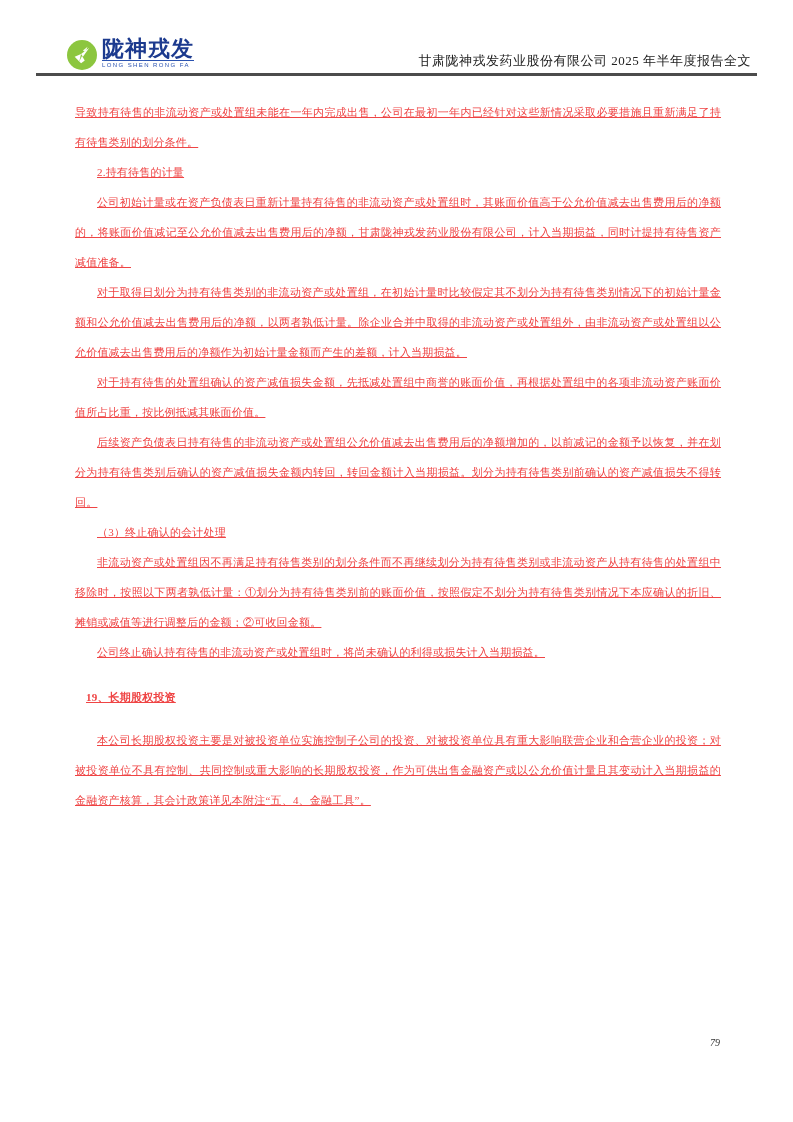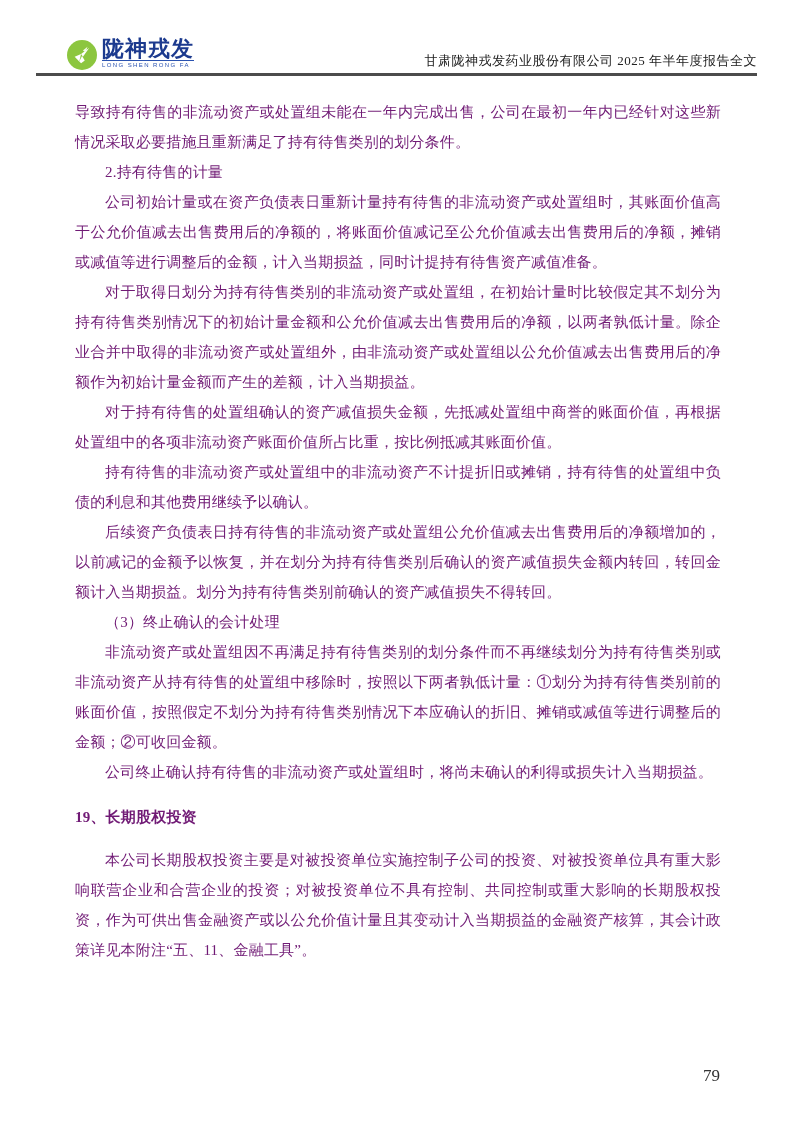--- a/index.html
+++ b/index.html
@@ -60,61 +60,64 @@
     color: #2a52b0;
     letter-spacing: 1.4px;
     line-height: 7px;
     border-top: 1px solid #2a52b0;
     padding-top: 1px;
     font-family: "Liberation Sans", sans-serif;
     white-space: nowrap;
   }
   .report-title {
     position: absolute;
-    right: 0;
+    right: 6px;
     top: 12px;
     font-size: 13px;
     color: #222222;
     letter-spacing: 0.5px;
   }
 
   
   .document-body {
     position: absolute;
     left: 75px;
     top: 97px;
     width: 646px;
   }
   .document-body p, .document-body h2 {
-    font-size: 15px;
+    font-size: 11px;
     line-height: 30px;
     text-align: justify;
-    color: #701a75;
+    color: #ef4444;
     letter-spacing: 0.2px;
+    text-decoration: underline;
   }
   .blk-p        { text-indent: 2em; }
   .blk-p_cont   { text-indent: 0; }
   .blk-sub      { text-indent: 2em; text-align: left; }
   .blk-h2 {
     font-size: 14.5px;
     font-weight: bold;
     text-indent: 0;
     text-align: left;
     margin-top: 15px;
     margin-bottom: 13px;
     color: #111111;
+    margin-left: 11px;
   }
 
   
   .page-number {
     position: absolute;
-    top: 1066px;
+    top: 1037px;
     right: 73px;
-    font-size: 17px;
+    font-size: 10px;
     color: #333333;
+    font-style: italic;
   }
 </style>
 </head>
 <body>
 
 <div class="page-header">
   <div class="logo">
     <div class="logo-mark">
       <svg width="22" height="22" viewBox="0 0 24 24">
         <polygon points="4,14 11,11 9,19" fill="#ffffff"></polygon>
@@ -128,25 +131,24 @@
       <span class="brand-en">LONG SHEN RONG FA</span>
     </div>
   </div>
   <div class="report-title">甘肃陇神戎发药业股份有限公司 2025 年半年度报告全文</div>
   <div class="header-rule"></div>
 </div>
 
 <div class="document-body">
     <p class="blk-p_cont">导致持有待售的非流动资产或处置组未能在一年内完成出售，公司在最初一年内已经针对这些新情况采取必要措施且重新满足了持有待售类别的划分条件。</p>
     <p class="blk-sub">2.持有待售的计量</p>
-    <p class="blk-p">公司初始计量或在资产负债表日重新计量持有待售的非流动资产或处置组时，其账面价值高于公允价值减去出售费用后的净额的，将账面价值减记至公允价值减去出售费用后的净额，摊销或减值等进行调整后的金额，计入当期损益，同时计提持有待售资产减值准备。</p>
+    <p class="blk-p">公司初始计量或在资产负债表日重新计量持有待售的非流动资产或处置组时，其账面价值高于公允价值减去出售费用后的净额的，将账面价值减记至公允价值减去出售费用后的净额，甘肃陇神戎发药业股份有限公司，计入当期损益，同时计提持有待售资产减值准备。</p>
     <p class="blk-p">对于取得日划分为持有待售类别的非流动资产或处置组，在初始计量时比较假定其不划分为持有待售类别情况下的初始计量金额和公允价值减去出售费用后的净额，以两者孰低计量。除企业合并中取得的非流动资产或处置组外，由非流动资产或处置组以公允价值减去出售费用后的净额作为初始计量金额而产生的差额，计入当期损益。</p>
     <p class="blk-p">对于持有待售的处置组确认的资产减值损失金额，先抵减处置组中商誉的账面价值，再根据处置组中的各项非流动资产账面价值所占比重，按比例抵减其账面价值。</p>
-    <p class="blk-p">持有待售的非流动资产或处置组中的非流动资产不计提折旧或摊销，持有待售的处置组中负债的利息和其他费用继续予以确认。</p>
     <p class="blk-p">后续资产负债表日持有待售的非流动资产或处置组公允价值减去出售费用后的净额增加的，以前减记的金额予以恢复，并在划分为持有待售类别后确认的资产减值损失金额内转回，转回金额计入当期损益。划分为持有待售类别前确认的资产减值损失不得转回。</p>
     <p class="blk-sub">（3）终止确认的会计处理</p>
     <p class="blk-p">非流动资产或处置组因不再满足持有待售类别的划分条件而不再继续划分为持有待售类别或非流动资产从持有待售的处置组中移除时，按照以下两者孰低计量：①划分为持有待售类别前的账面价值，按照假定不划分为持有待售类别情况下本应确认的折旧、摊销或减值等进行调整后的金额；②可收回金额。</p>
     <p class="blk-p">公司终止确认持有待售的非流动资产或处置组时，将尚未确认的利得或损失计入当期损益。</p>
     <h2 class="blk-h2">19、长期股权投资</h2>
-    <p class="blk-p">本公司长期股权投资主要是对被投资单位实施控制子公司的投资、对被投资单位具有重大影响联营企业和合营企业的投资；对被投资单位不具有控制、共同控制或重大影响的长期股权投资，作为可供出售金融资产或以公允价值计量且其变动计入当期损益的金融资产核算，其会计政策详见本附注“五、11、金融工具”。</p>
+    <p class="blk-p">本公司长期股权投资主要是对被投资单位实施控制子公司的投资、对被投资单位具有重大影响联营企业和合营企业的投资；对被投资单位不具有控制、共同控制或重大影响的长期股权投资，作为可供出售金融资产或以公允价值计量且其变动计入当期损益的金融资产核算，其会计政策详见本附注“五、4、金融工具”。</p>
   </div>
 
 <div class="page-number">79</div>
 
 </body></html>

